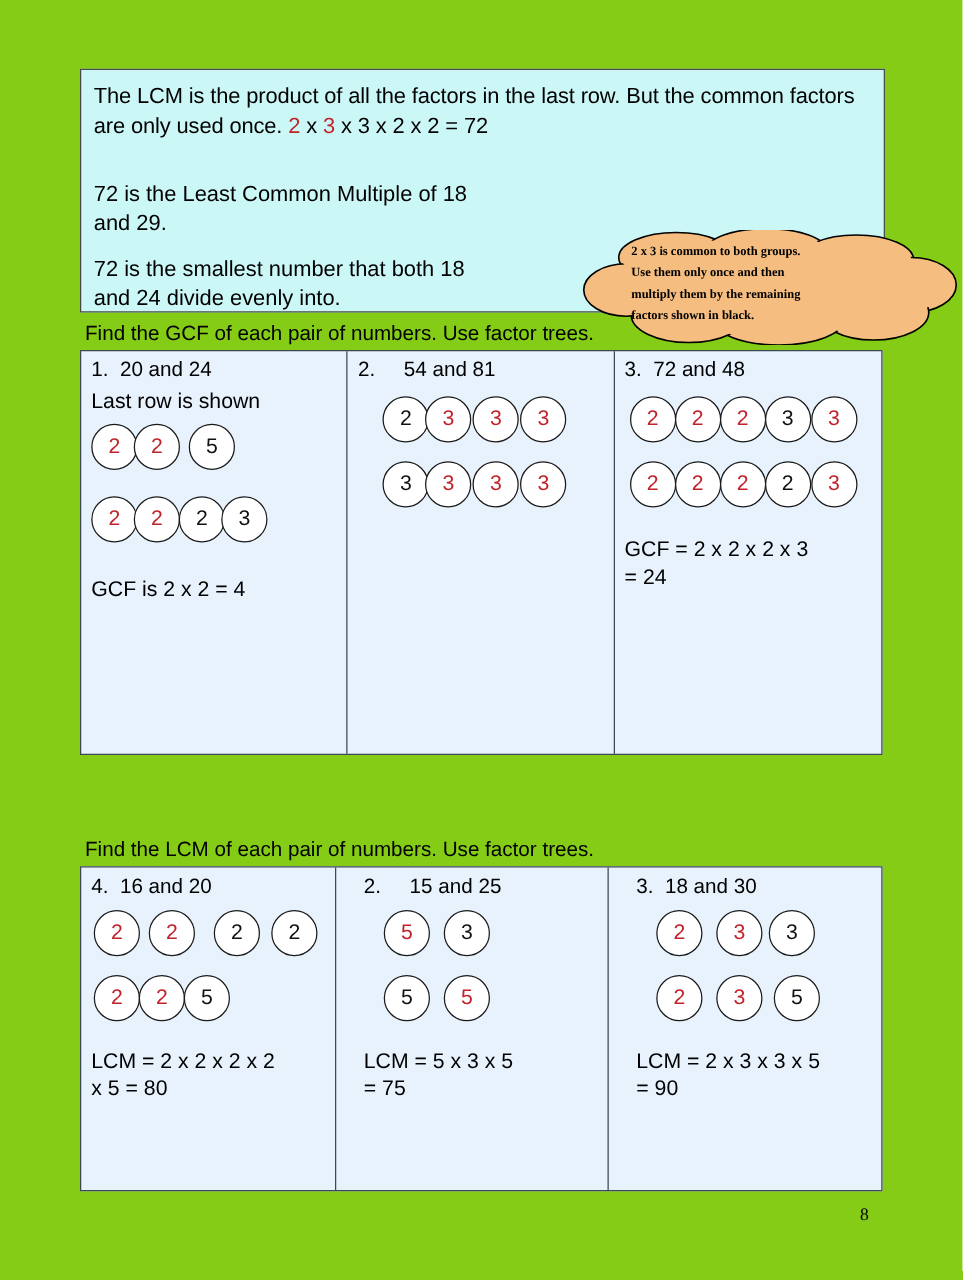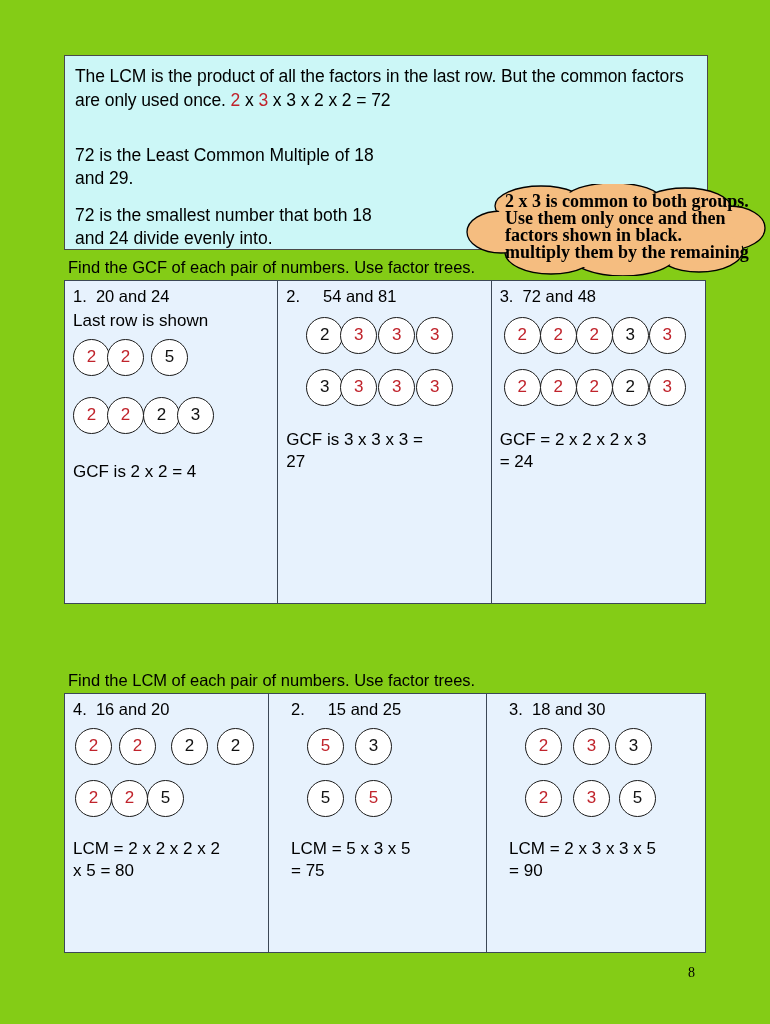--- a/index.html
+++ b/index.html
@@ -70,21 +70,21 @@
     position: absolute;
     left: 0; top: 0;
   }
   .cloud-text {
     position: absolute;
     left: 42px;
     top: 9px;
     width: 248px;
     font-family: "Liberation Serif", serif;
     font-weight: bold;
-    font-size: 18px;
+    font-size: 10px;
     line-height: 17px;
     color: #000000;
   }
 
   
   .section-head {
     position: absolute;
     left: 68px;
     font-size: 16.5px;
     color: #000;
@@ -202,22 +202,22 @@
           <ellipse cx="236" cy="66" rx="42" ry="20"></ellipse>
           <ellipse cx="160" cy="72" rx="50" ry="18"></ellipse>
           <ellipse cx="88" cy="68" rx="44" ry="20"></ellipse>
           <ellipse cx="38" cy="48" rx="32" ry="19"></ellipse>
           <ellipse cx="150" cy="45" rx="112" ry="31"></ellipse>
         </g>
       </svg>
       <div class="cloud-text">
         <div>2 x 3 is common to both groups.</div>
         <div>Use them only once and then</div>
+        <div>multiply them by the remaining</div>
         <div>factors shown in black.</div>
-        <div>multiply them by the remaining</div>
       </div>
     </div>
   </div>
 
   <div class="section-head" id="gcf-head">Find the GCF of each pair of numbers. Use factor trees.</div>
   <div class="ptable" id="gcf-table">
       <div class="pcell">
         <div class="p-title">1.  20 and 24</div>
         <div class="p-note" style="top: 30px;">Last row is shown</div>
         <div class="circ-row" style="top: 58px; left: 8px;">
@@ -240,22 +240,20 @@
           <div class="circ r" style="left: 34px;">3</div>
           <div class="circ r" style="left: 72px;">3</div>
           <div class="circ r" style="left: 110px;">3</div>
         </div>
         <div class="circ-row" style="top: 88px; left: 28px;">
           <div class="circ b" style="left: 0px;">3</div>
           <div class="circ r" style="left: 34px;">3</div>
           <div class="circ r" style="left: 72px;">3</div>
           <div class="circ r" style="left: 110px;">3</div>
         </div>
-        <div class="p-answer" style="top: 148px;">GCF is 3 x 3 x 3 =
-27</div>
       </div>
       <div class="pcell">
         <div class="p-title">3.  72 and 48</div>
         <div class="circ-row" style="top: 36px; left: 12px;">
           <div class="circ r" style="left: 0px;">2</div>
           <div class="circ r" style="left: 36px;">2</div>
           <div class="circ r" style="left: 72px;">2</div>
           <div class="circ b" style="left: 108px;">3</div>
           <div class="circ r" style="left: 145px;">3</div>
         </div>

